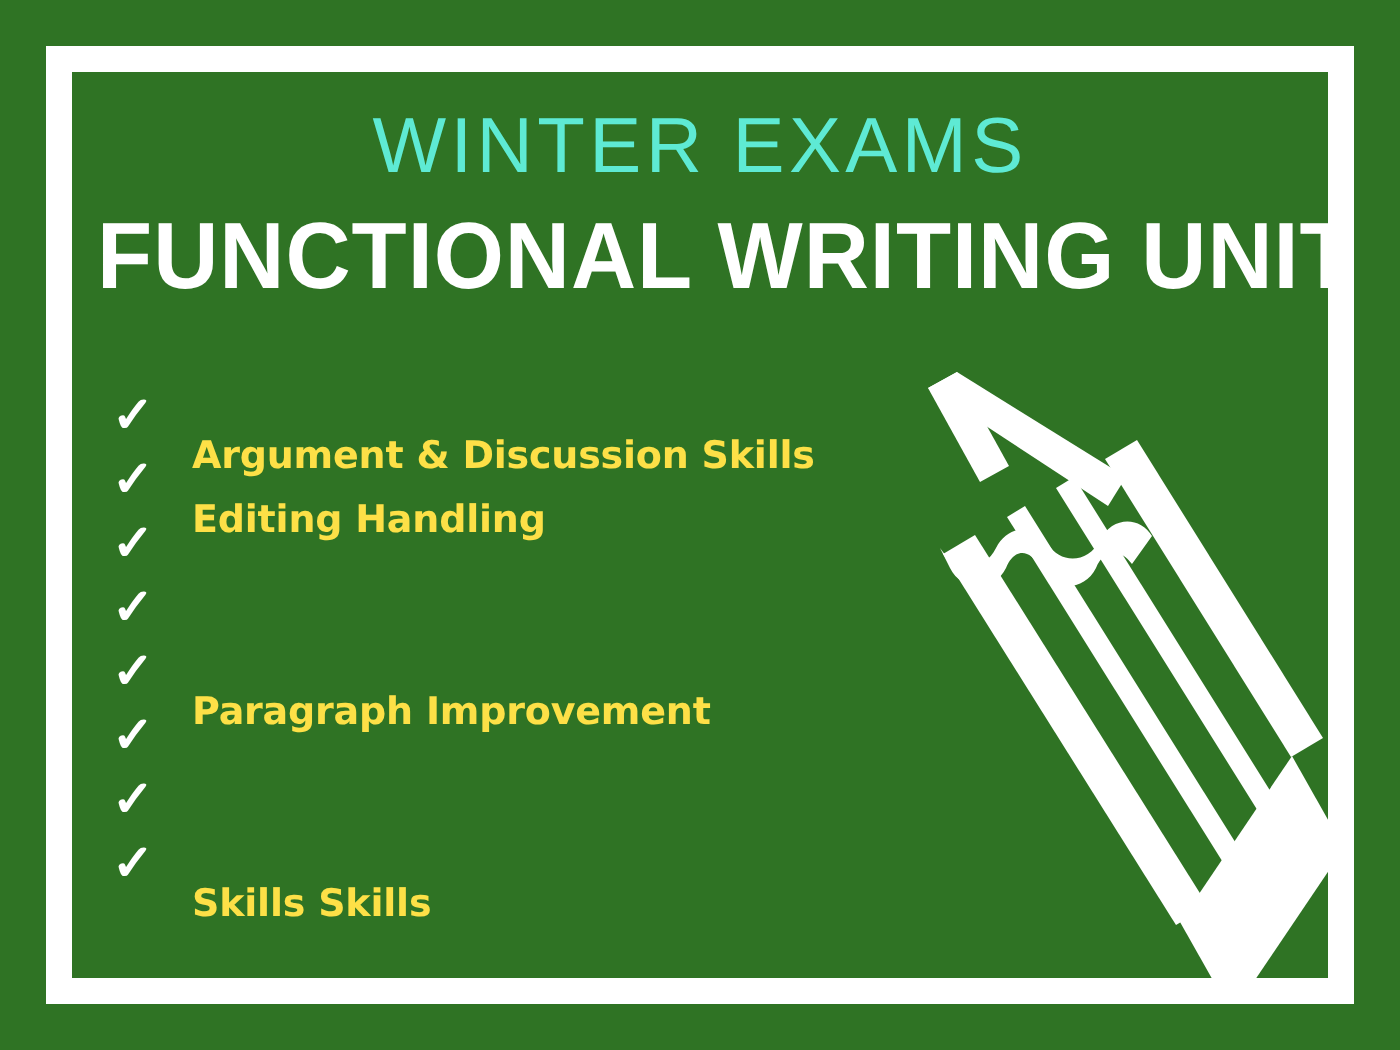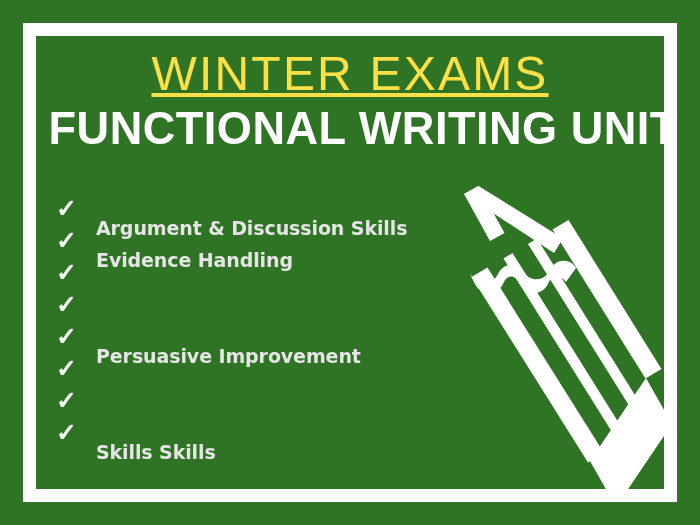--- a/index.html
+++ b/index.html
@@ -36,28 +36,27 @@
 
   
   #title-block {
     position: absolute;
     left: 36px;
     top: 52px;
     width: 628px;
     text-align: center;
   }
   #title-line-1 {
-    color: #fde047;
+    color: #5eead4;
     font-family: "Liberation Sans", sans-serif;
-    font-size: 48px;
+    font-size: 39px;
     font-weight: 400;
     letter-spacing: 2.2px;
     line-height: 44px;
     white-space: nowrap;
-    text-decoration: underline;
   }
   #title-line-2 {
     color: #ffffff;
     font-family: "Liberation Sans Narrow", "Liberation Sans", sans-serif;
     font-size: 47px;
     font-weight: 700;
     letter-spacing: 0.5px;
     line-height: 52px;
     margin-top: 6px;
     white-space: nowrap;
@@ -83,21 +82,21 @@
   .check-mark {
     width: 40px;
     flex: 0 0 40px;
     color: #ffffff;
     font-size: 25px;
     font-weight: 700;
     line-height: 32px;
     text-align: left;
   }
   .check-label {
-    color: #e5e5e5;
+    color: #fde047;
     font-family: "DejaVu Sans", sans-serif;
     font-size: 19px;
     font-weight: 700;
     line-height: 32px;
     letter-spacing: -0.1px;
     white-space: nowrap;
     margin-top: 40px;
   }
 
   
@@ -126,31 +125,31 @@
     <div id="title-line-2">FUNCTIONAL WRITING UNIT</div>
   </div>
 
   <ul id="checklist">
       <li class="check-row">
         <span class="check-mark">✓</span>
         <span class="check-label">Argument &amp; Discussion Skills</span>
       </li>
       <li class="check-row">
         <span class="check-mark">✓</span>
-        <span class="check-label">Evidence Handling</span>
+        <span class="check-label">Editing Handling</span>
       </li>
       <li class="check-row">
         <span class="check-mark">✓</span>
       </li>
       <li class="check-row">
         <span class="check-mark">✓</span>
       </li>
       <li class="check-row">
         <span class="check-mark">✓</span>
-        <span class="check-label">Persuasive Improvement</span>
+        <span class="check-label">Paragraph Improvement</span>
       </li>
       <li class="check-row">
         <span class="check-mark">✓</span>
       </li>
       <li class="check-row">
         <span class="check-mark">✓</span>
       </li>
       <li class="check-row">
         <span class="check-mark">✓</span>
         <span class="check-label">Skills Skills</span>

